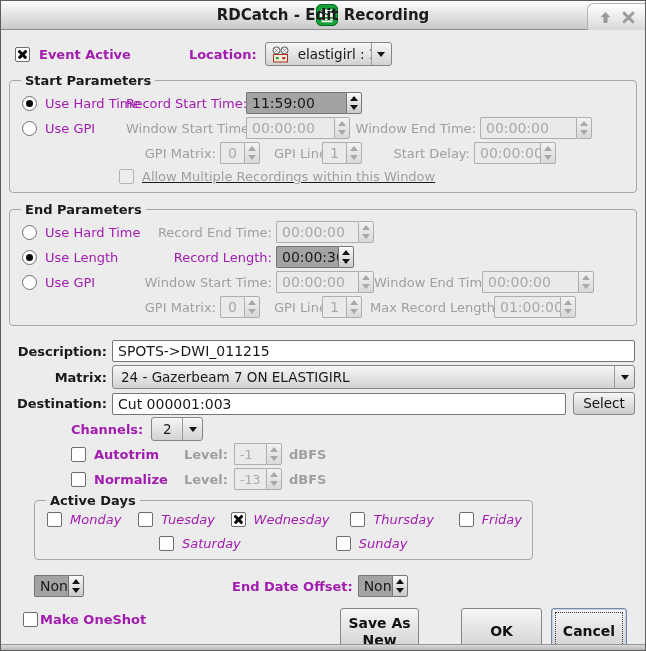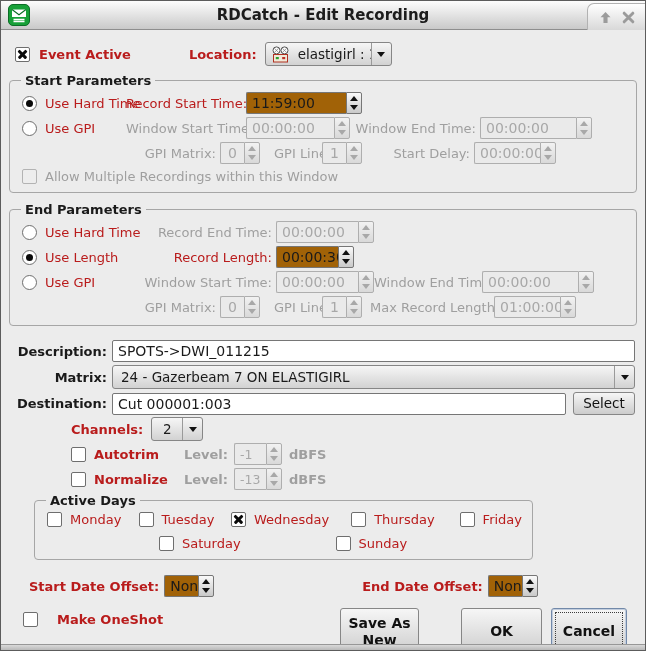--- a/index.html
+++ b/index.html
@@ -4,32 +4,32 @@
 <style>
   * { box-sizing: border-box; margin: 0; padding: 0; }
   html,body { background:#9a9a9a; }
   body { font-family:"DejaVu Sans","Liberation Sans",sans-serif; font-size:13px; color:#1a1a1a; }
 
   .window { width:646px; height:651px; background:#ececec; border:1px solid #5c5c5c;
             position:relative; overflow:hidden; }
 
   
   .titlebar { height:29px; background:linear-gradient(#fdfdfd,#c9c9c9);
-              border-bottom:1px solid #8e8e8e; display:flex; align-items:center; position:relative; }
+              border-bottom:1px solid #8e8e8e; display:flex; align-items:center; position:relative;justify-content:center; }
   .win-icon { margin-left:7px; width:22px; height:22px; display:flex; }
   .tb-title { position:absolute; left:0; right:0; text-align:center; font-weight:bold;
               font-size:15px; color:#1c1c1c; pointer-events:none; }
   .tb-tab { position:absolute; right:0; top:2px; height:27px; width:58px;
             background:linear-gradient(#ffffff,#d8d8d8); border:1px solid #b2b2b2; border-right:none;
             border-bottom:none; border-radius:7px 0 0 0; display:flex; align-items:center;
             justify-content:center; gap:10px; }
   .tb-btn { display:flex; cursor:default; }
 
   
-  .lbl { color:#b91c1c; white-space:nowrap; }
+  .lbl { color:#a21caf; white-space:nowrap; }
   .b { font-weight:bold; }
   .dim { color:#9f9f9f; }
   .r { text-align:right; }
 
   .cb { width:15px; height:15px; background:#fff; border:1px solid #6e6e6e; border-radius:2px;
         display:inline-block; position:relative; flex:none; }
   .cb.dis { border-color:#b3b3b3; background:#ededed; }
   .cb.checked::before, .cb.checked::after { content:""; position:absolute; left:1px; top:5.5px;
         width:11px; height:2.6px; background:#0a0a0a; border-radius:1px; }
   .cb.checked::before { transform:rotate(45deg); }
@@ -37,21 +37,21 @@
 
   .radio { width:15px; height:15px; border-radius:50%; background:#fff; border:1px solid #6e6e6e;
            display:inline-block; position:relative; flex:none; }
   .radio.checked::after { content:""; position:absolute; inset:3px; border-radius:50%; background:#0a0a0a; }
 
   .tinput { background:#fff; border:1px solid #767676; border-radius:2px; height:22px;
             display:flex; align-items:center; padding:0 5px; font-size:14px; white-space:nowrap;
             overflow:hidden; }
 
   .spinbox { display:inline-flex; height:22px; flex:none; }
-  .sb-field { background:#a16207; border:1px solid #767676; border-right:none; border-radius:2px 0 0 2px;
+  .sb-field { background:#a3a3a3; border:1px solid #767676; border-right:none; border-radius:2px 0 0 2px;
               display:flex; align-items:center; padding:0 5px; font-size:14px; white-space:nowrap; }
   .sb-field.c { justify-content:center; padding:0 2px; }
   .sb-btns { width:16px; border:1px solid #767676; border-radius:0 2px 2px 0;
              background:linear-gradient(#fafafa,#c9c9c9); display:flex; flex-direction:column;
              align-items:center; justify-content:space-evenly; }
   .sb-btns i { width:0; height:0; border-left:4px solid transparent; border-right:4px solid transparent; }
   .sb-btns i.up { border-bottom:5px solid #111; }
   .sb-btns i.dn { border-top:5px solid #111; }
   .spinbox.dis .sb-field { background:#eaeaea; border-color:#aeaeae; color:#a8a8a8; }
   .spinbox.dis .sb-btns { border-color:#aeaeae; background:linear-gradient(#f2f2f2,#d9d9d9); }
@@ -91,27 +91,27 @@
   .f82{width:82px;} .f62{width:62px;} .f96{width:96px;} .f32{width:32px;}
 
   
   .form-row { display:flex; align-items:center; margin:3px 10px 3px 14px; }
   .form-row .flbl { width:92px; text-align:right; font-weight:bold; margin-right:5px; flex:none; }
   .grow-field { flex:1; }
 
   .indent-row { display:flex; align-items:center; margin:3px 10px 3px 70px; height:22px; }
 
   .days-box { margin-left:33px; margin-right:0; width:499px; padding:8px 10px 6px 12px; }
-  .day-item { display:flex; gap:8px; }
+  .day-item { display:flex; gap:8px;font-style:italic; }
   .days-r1 { display:flex; align-items:center; height:20px; margin-bottom:4px; }
   .days-r2 { display:flex; align-items:center; height:20px; }
 
   .offset-row { display:flex; align-items:center; margin:14px 0 0 28px; height:24px; }
   .bottom-row { display:flex; align-items:flex-start; margin:10px 18px 0 22px; }
-  .oneshot { display:flex; align-items:center; gap:19px; margin-top:4px; }
+  .oneshot { display:flex; align-items:center; gap:2px; margin-top:4px; }
   .btn-savenew { width:79px; height:48px; margin-left:auto; padding:0 6px; }
   .btn-ok { width:81px; height:48px; margin-left:42px; }
   .btn-cancel { width:76px; height:48px; margin-left:9px; }
 
   .bottom-strip { position:absolute; left:0; right:0; bottom:0; height:6px;
                   background:linear-gradient(#d9d9d9,#b9b9b9); border-top:1px solid #979797; }
 
   .mt10{margin-top:10px;} .mt14{margin-top:14px;align-items:center;} .mt16{margin-top:16px;padding-left:12px;}
   .hdr-row { display:flex; align-items:center; margin:12px 14px 14px; height:24px; }
 </style>
@@ -227,21 +227,21 @@
       <span class="lbl lw r w86 dim" style="margin-left:22px;">Start Delay:</span>
       <span class="spinbox dis">
         <span class="sb-field f66">00:00:00</span>
         <span class="sb-btns">
             <i class="up"></i>
             <i class="dn"></i>
           </span>
       </span>
     </div>
 
-    <div class="grow" style="height:20px; ">
+    <div class="grow" style="height:20px; margin-left:97px;text-decoration:underline;">
       <span class="cb dis"></span>
       <span class="lbl dim" style="margin-left:8px;">Allow Multiple Recordings within this Window</span>
     </div>
   </div>
 
   <div class="groupbox mt16">
     <span class="gb-title">End Parameters</span>
 
     <div class="grow">
       <span class="radio-cell">
@@ -413,21 +413,20 @@
         <span class="lbl">Saturday</span>
       </span>
       <span class="day-item" style="margin-left:95px;">
         <span class="cb"></span>
         <span class="lbl">Sunday</span>
       </span>
     </div>
   </div>
 
   <div class="offset-row">
-    <span class="lbl b">Start Date Offset:</span>
     <span class="spinbox" style="margin-left:5px;">
       <span class="sb-field" style="width:34px;">None</span>
       <span class="sb-btns">
           <i class="up"></i>
           <i class="dn"></i>
         </span>
     </span>
     <span class="lbl b" style="margin-left:148px;">End Date Offset:</span>
     <span class="spinbox" style="margin-left:5px;">
       <span class="sb-field" style="width:34px;">None</span>

